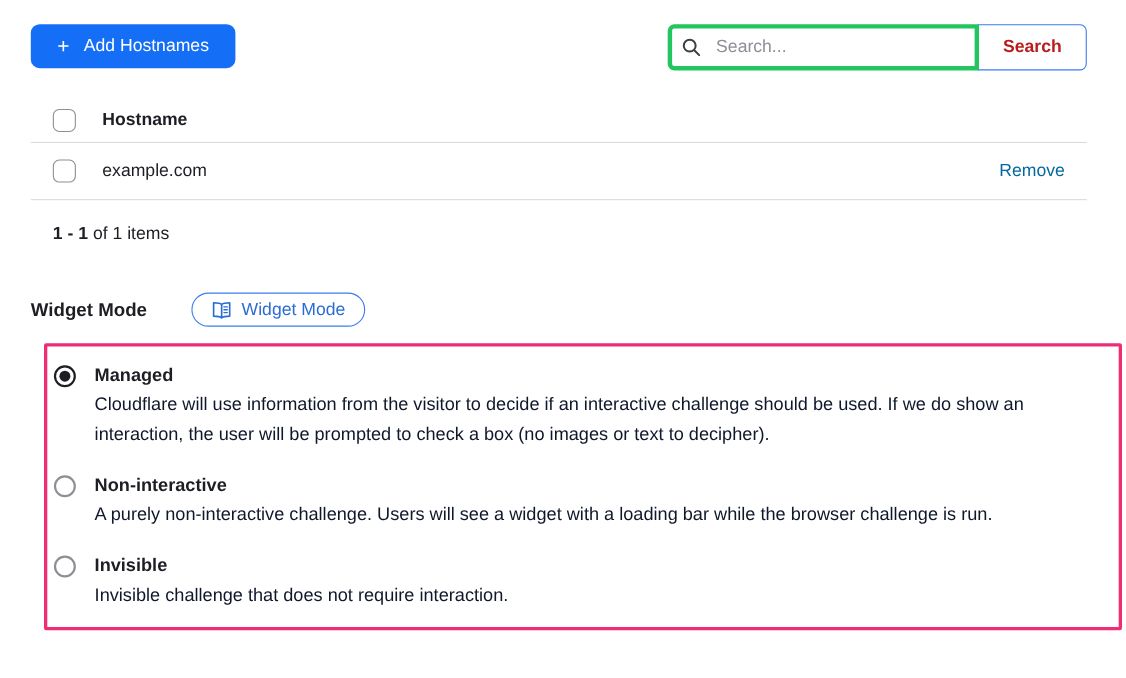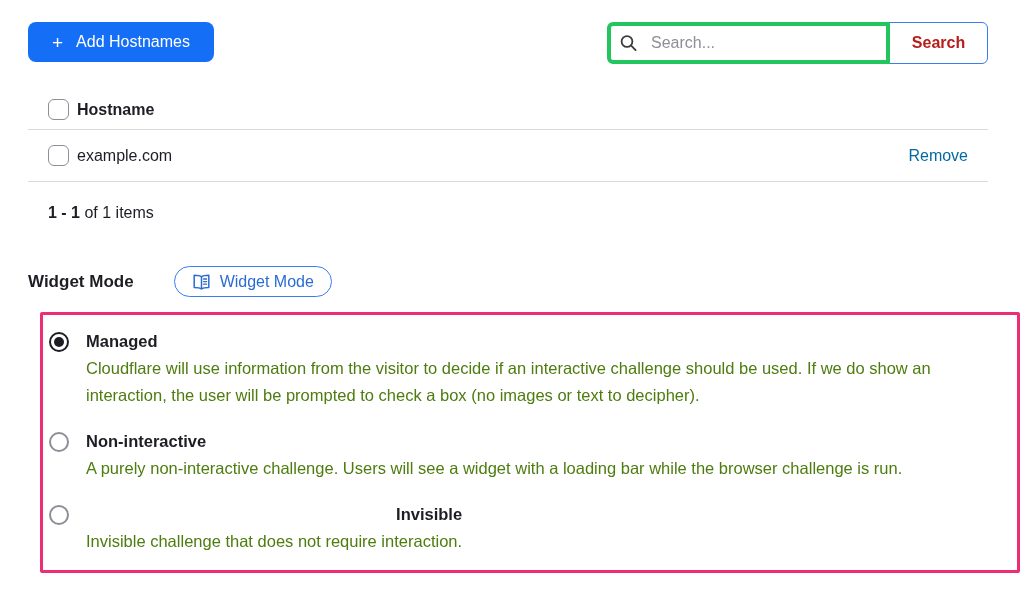--- a/index.html
+++ b/index.html
@@ -47,21 +47,21 @@
     width: 99px; height: 42px; margin-left: -1px;
     background: #ffffff; color: #b91c1c;
     border: 1.5px solid #3b7cf0; border-radius: 0 6px 6px 0;
     font-size: 16px; font-weight: 700; font-family: inherit; cursor: pointer;
   }
 
   
   .hostnames-table { margin: 26px 36px 0 28px; }
   .t-header, .t-row {
     display: flex; align-items: center;
-    padding-left: 20px; gap: 8px;
+    padding-left: 20px; gap: 24px;
     border-bottom: 1px solid #dadade;
   }
   .t-header { height: 40px; font-weight: 700; font-size: 16px; }
   .t-row { height: 52px; font-size: 16px; }
   .checkbox {
     width: 21px; height: 21px; flex: none;
     border: 1.5px solid #8e8e96; border-radius: 6px; background: #fff;
     cursor: pointer;
   }
   .row-action {
@@ -89,34 +89,34 @@
 
   
   .options-box {
     position: absolute; left: 40px; top: 312px;
     width: 980px;
     border: 3px solid #ee2e74; border-radius: 2px;
     background: #ffffff;
     padding: 13px 20px 15px 6px;
   }
   .option { display: flex; gap: 17px; align-items: flex-start; margin-bottom: 19px; }
-  .option:last-child { margin-bottom: 0; text-align: right; }
+  .option:last-child { margin-bottom: 0; }
   .radio {
     width: 20px; height: 20px; flex: none; margin-top: 4px;
     border: 2px solid #8e8e96; border-radius: 50%;
     position: relative; background: #fff; cursor: pointer;
   }
   .radio[data-selected="true"] { border-color: #1d1d24; }
   .radio[data-selected="true"]::after {
     content: ""; position: absolute; inset: 3px;
     border-radius: 50%; background: #1d1d24;
   }
   .option-text { max-width: 905px; }
   .option-title { font-size: 16.5px; font-weight: 700; line-height: 27px; color: #1d1d24; }
-  .option-desc { font-size: 16.5px; line-height: 27px; color: #4d7c0f; }
+  .option-desc { font-size: 16.5px; line-height: 27px; color: #0f172a; }
 
   svg .stroke-dark  { stroke: #3c3c41; }
   svg .stroke-blue  { stroke: #2b6cd4; }
 </style>
 </head>
 <body>
 
 <div class="page">
 
   <div class="top-bar">

